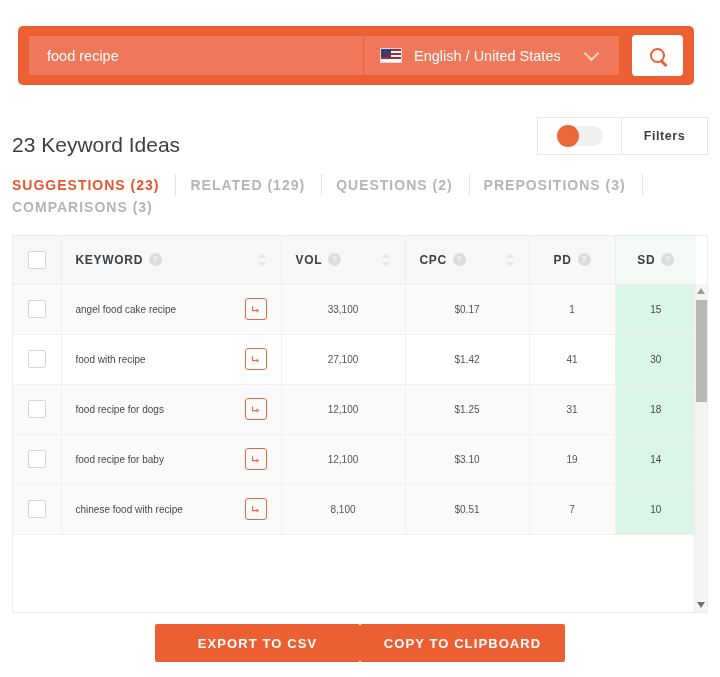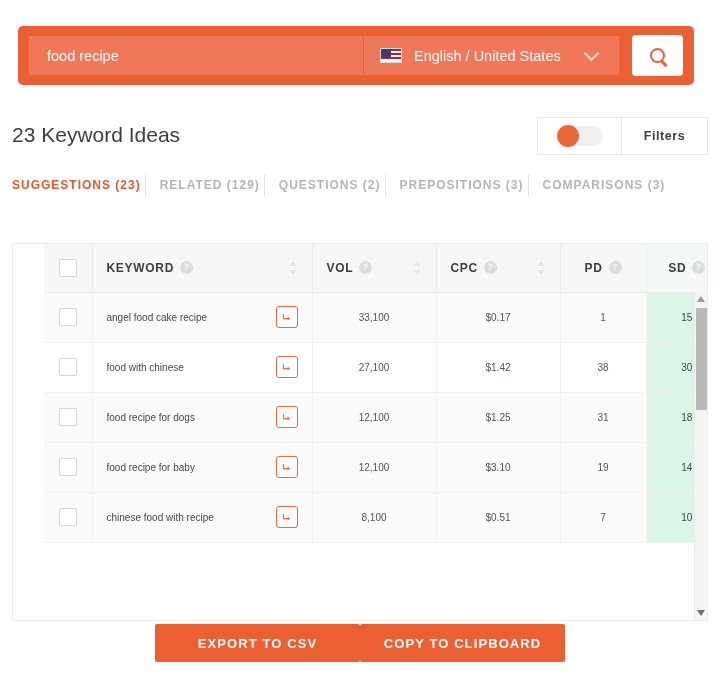--- a/index.html
+++ b/index.html
@@ -94,21 +94,21 @@
     content: ""; position: absolute;
     right: -5px; bottom: -4px;
     width: 8px; height: 2.6px;
     background: #ec5f33;
     transform: rotate(45deg);
     border-radius: 2px;
   }
 
   
   .title {
-    position: absolute; left: 12px; top: 123px;
+    position: absolute; left: 12px; top: 133px;
     font-size: 21px; color: #3c4043;
     font-weight: 400;
   }
   .filters-group {
     position: absolute; right: 12px; top: 117px;
     height: 38px;
     display: flex; align-items: stretch;
     border: 1px solid #e6e6e6;
     background: #fff;
   }
@@ -137,41 +137,40 @@
     letter-spacing: .6px;
   }
 
   
   .tabs {
     position: absolute; left: 12px; top: 174px;
     width: 700px;
     display: flex; flex-wrap: wrap; align-items: center;
   }
   .tab {
-    font-size: 12px; font-weight: bold;
+    font-size: 14px; font-weight: bold;
     letter-spacing: 1px;
     color: #b5b5b5;
-    padding: 0 4px 0 0;
+    padding: 0 16px 0 0;
     margin-right: 14px;
     border-right: 1px solid #e2e2e2;
     line-height: 22px;
     cursor: pointer;
     white-space: nowrap;
   }
   .tab.active { color: #e8552f; }
   .tab.wrap { padding-right: 0; margin-right: 0; border-right: none; }
 
   
   .table-wrap {
-    position: absolute; left: 12px; top: 243px;
+    position: absolute; left: 12px; top: 235px;
     width: 696px; height: 378px;
     border: 1px solid #ececec;
     overflow: hidden;
     background: #fff;
-    padding-left: 31px;
   }
   table { border-collapse: collapse; width: 683px; table-layout: fixed; }
   thead th {
     background: #f7f7f8;
     height: 48px;
     border-bottom: 1px solid #ececec;
     border-right: 1px solid #ececec;
     padding: 0 14px;
     font-size: 12px; font-weight: bold;
     letter-spacing: .7px;
@@ -388,32 +387,32 @@
             </td>
             <td class="c-vol">33,100</td>
             <td class="c-cpc">$0.17</td>
             <td class="c-pd">1</td>
             <td class="c-sd">15</td>
           </tr>
           <tr class="even">
             <td class="c-check"><span class="chk"></span></td>
             <td class="c-kw">
               <span class="kwcell">
-                <span class="kwtext">food with chinese</span>
+                <span class="kwtext">food with recipe</span>
                 <span class="arrow-box">
                   <svg width="13" height="13" viewBox="0 0 13 13">
                     <path d="M3.5 3.2 V7.6 H9.3" fill="none" stroke="#ea6a42" stroke-width="1.2"></path>
                     <path d="M7.6 5.6 L10 7.6 L7.6 9.6 Z" fill="#ea6a42"></path>
                   </svg>
                 </span>
               </span>
             </td>
             <td class="c-vol">27,100</td>
             <td class="c-cpc">$1.42</td>
-            <td class="c-pd">38</td>
+            <td class="c-pd">41</td>
             <td class="c-sd">30</td>
           </tr>
           <tr class="odd">
             <td class="c-check"><span class="chk"></span></td>
             <td class="c-kw">
               <span class="kwcell">
                 <span class="kwtext">food recipe for dogs</span>
                 <span class="arrow-box">
                   <svg width="13" height="13" viewBox="0 0 13 13">
                     <path d="M3.5 3.2 V7.6 H9.3" fill="none" stroke="#ea6a42" stroke-width="1.2"></path>

